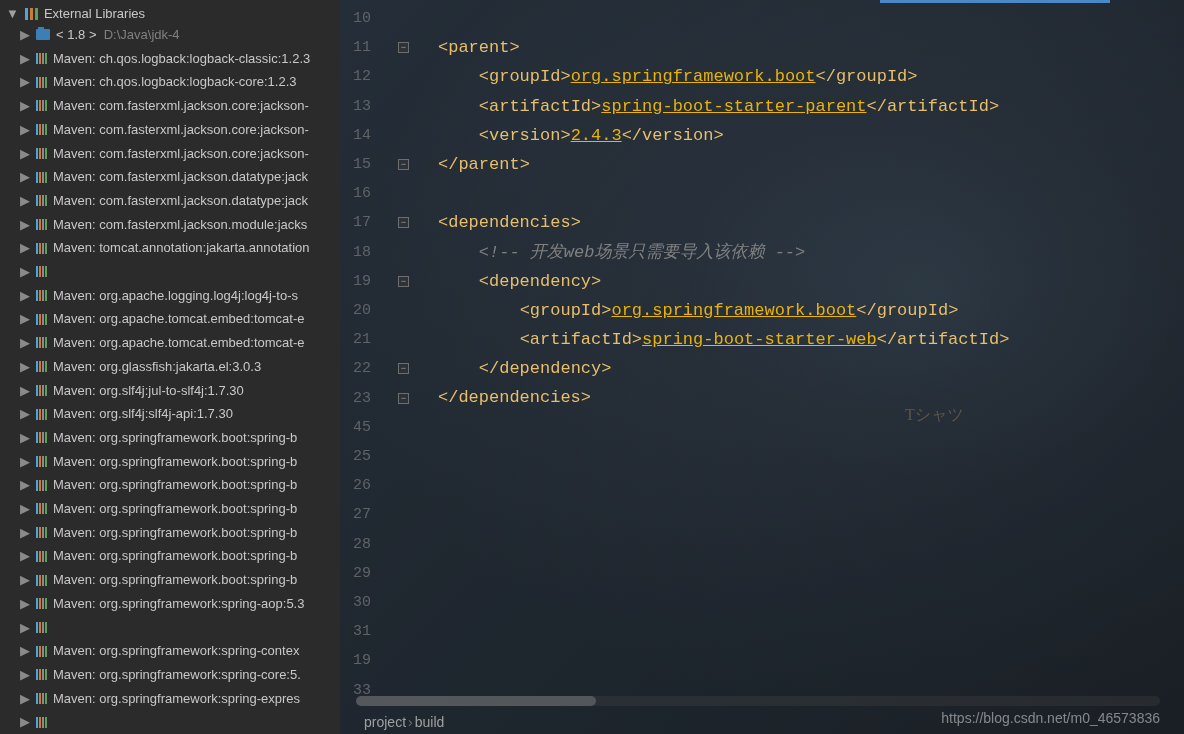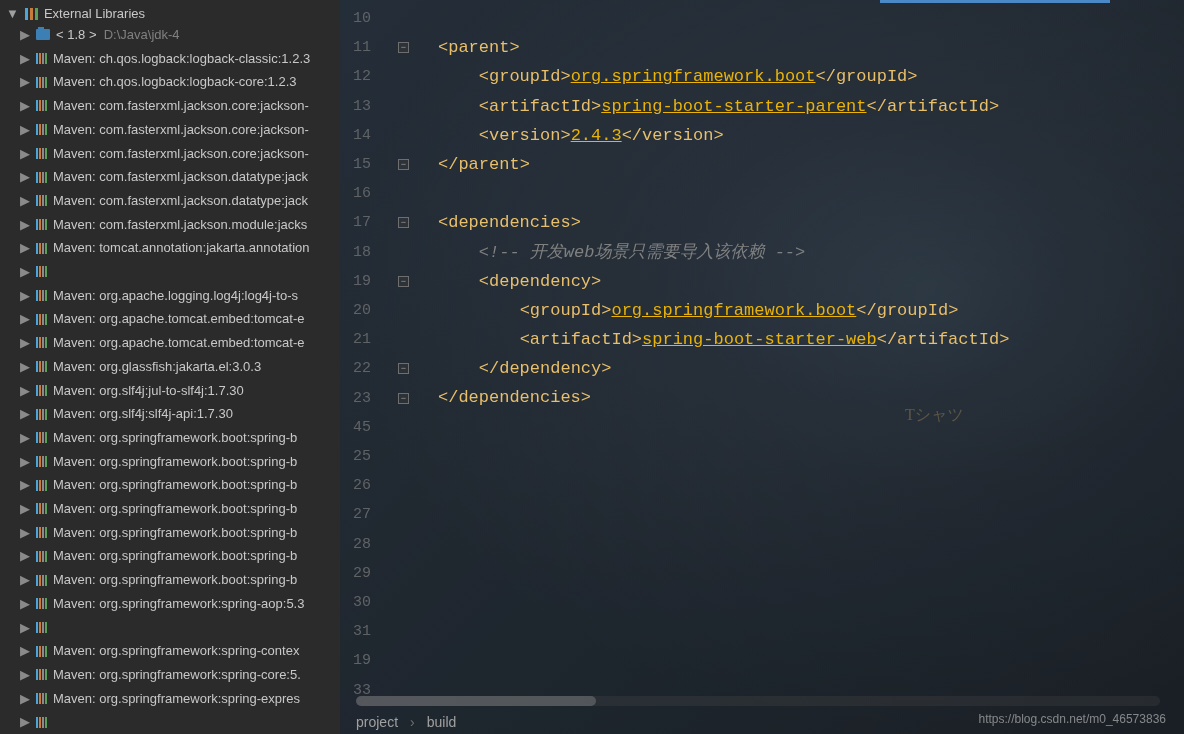--- a/index.html
+++ b/index.html
@@ -99,28 +99,28 @@
   background: rgba(80,80,80,0.25);
   border-radius: 5px;
   z-index:2;
 }
 .hscroll .thumb {
   position:absolute; left:0; top:0; height:10px; width:240px;
   background: rgba(160,160,160,0.35);
   border-radius:5px;
 }
 .breadcrumb {
-  position:absolute; bottom:4px; left:16px; z-index:2;
+  position:absolute; bottom:4px; left:24px; z-index:2;
   color: #a0a0a0; font-size: 14px;
-  display:flex; align-items:center; gap:12px;
+  display:flex; align-items:center; gap:2px;
 }
 .breadcrumb .sep { color:#707070; }
 .watermark {
-  position:absolute; bottom:8px; right:18px; z-index:3;
-  color: rgba(220,220,220,0.55); font-size: 12px;
+  position:absolute; bottom:8px; right:24px; z-index:3;
+  color: rgba(220,220,220,0.55); font-size: 14px;
   font-family: Arial, sans-serif;
 }
 .top-highlight {
   position:absolute; top:0; left:540px; width:230px; height:3px;
   background:#4a88c7; z-index:2;
 }
 .sdk-icon { width:14px; height:11px; background:#3b7fb5; display:inline-block; border-radius:1px; position:relative; }
 .sdk-icon::before{content:"";position:absolute;left:2px;top:-2px;width:6px;height:2px;background:#3b7fb5;}
 .ext-icon { display:inline-flex; gap:2px; }
 .ext-icon span{width:3px;height:12px;display:inline-block;}

